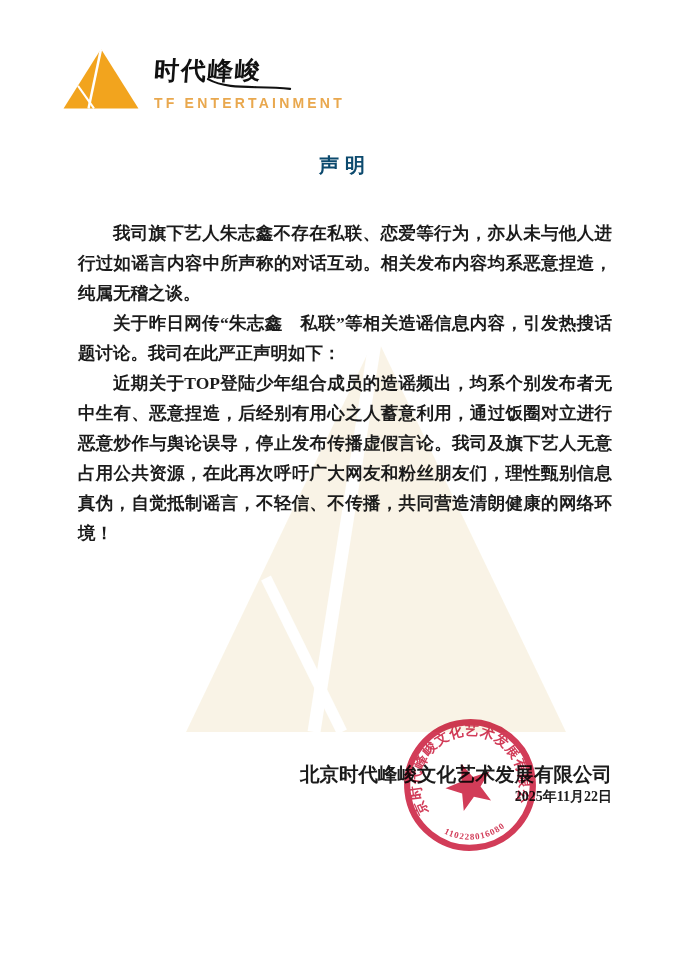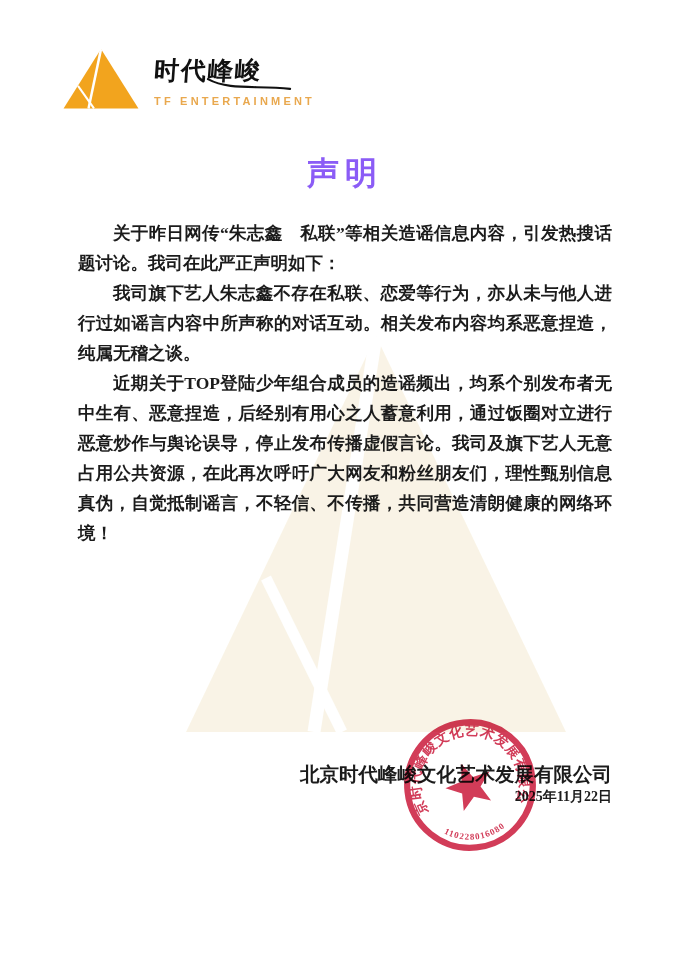--- a/index.html
+++ b/index.html
@@ -17,29 +17,29 @@
   .logo-words{position:relative;margin-left:14px;margin-top:8px;width:150px;}
   .brand-cn{
     font-size:25px;font-weight:700;letter-spacing:2px;color:#111;
     transform:skewX(-4deg);
     font-family:"Liberation Serif","DejaVu Serif",serif;
   }
   .brand-swoosh{position:absolute;left:52px;top:22px;width:88px;height:18px;}
   .brand-en{
     margin-top:8px;
     font-family:"Liberation Sans","DejaVu Sans",sans-serif;
-    font-size:11px;font-weight:700;letter-spacing:3.2px;color:#e9a84e;
+    font-size:14px;font-weight:700;letter-spacing:3.2px;color:#e9a84e;
     white-space:nowrap;
   }
   
   .watermark{position:absolute;left:180px;top:330px;width:392px;height:408px;z-index:0;opacity:.7;}
   
   .title{
     position:absolute;left:0;top:152px;width:100%;margin:0;z-index:1;
-    text-align:center;font-size:32px;font-weight:700;letter-spacing:6px;color:#8b5cf6;
+    text-align:center;font-size:20px;font-weight:700;letter-spacing:6px;color:#0c4a6e;
   }
   
   .body{
     position:absolute;left:78px;right:78px;top:218px;z-index:1;
     font-size:17.5px;line-height:30px;font-weight:700;
     text-align:justify;
   }
   .para{margin:0;text-indent:2em;}
   
   .sign{position:absolute;right:78px;top:762px;z-index:1;text-align:right;}
@@ -82,22 +82,22 @@
 
   <svg class="watermark" viewBox="0 0 392 408" preserveAspectRatio="none">
     <polygon points="196,6 386,402 6,402" fill="#F7EFDC"></polygon>
     <line x1="196" y1="6" x2="134" y2="402" stroke="#ffffff" stroke-width="13"></line>
     <line x1="86" y1="248" x2="162" y2="402" stroke="#ffffff" stroke-width="11"></line>
   </svg>
 
   <h1 class="title">声明</h1>
 
   <div class="body">
+    <p class="para">我司旗下艺人朱志鑫不存在私联、恋爱等行为，亦从未与他人进行过如谣言内容中所声称的对话互动。相关发布内容均系恶意捏造，纯属无稽之谈。</p>
     <p class="para">关于昨日网传“朱志鑫　私联”等相关造谣信息内容，引发热搜话题讨论。我司在此严正声明如下：</p>
-    <p class="para">我司旗下艺人朱志鑫不存在私联、恋爱等行为，亦从未与他人进行过如谣言内容中所声称的对话互动。相关发布内容均系恶意捏造，纯属无稽之谈。</p>
     <p class="para">近期关于TOP登陆少年组合成员的造谣频出，均系个别发布者无中生有、恶意捏造，后经别有用心之人蓄意利用，通过饭圈对立进行恶意炒作与舆论误导，停止发布传播虚假言论。我司及旗下艺人无意占用公共资源，在此再次呼吁广大网友和粉丝朋友们，理性甄别信息真伪，自觉抵制谣言，不轻信、不传播，共同营造清朗健康的网络环境！</p>
   </div>
 
   <div class="sign">
     <div class="company">北京时代峰峻文化艺术发展有限公司</div>
     <div class="date">2025年11月22日</div>
   </div>
 
   <svg class="stamp" viewBox="0 0 200 200">
     <circle cx="100" cy="100" r="91" fill="none" stroke="#CE2B4A" stroke-width="9"></circle>

